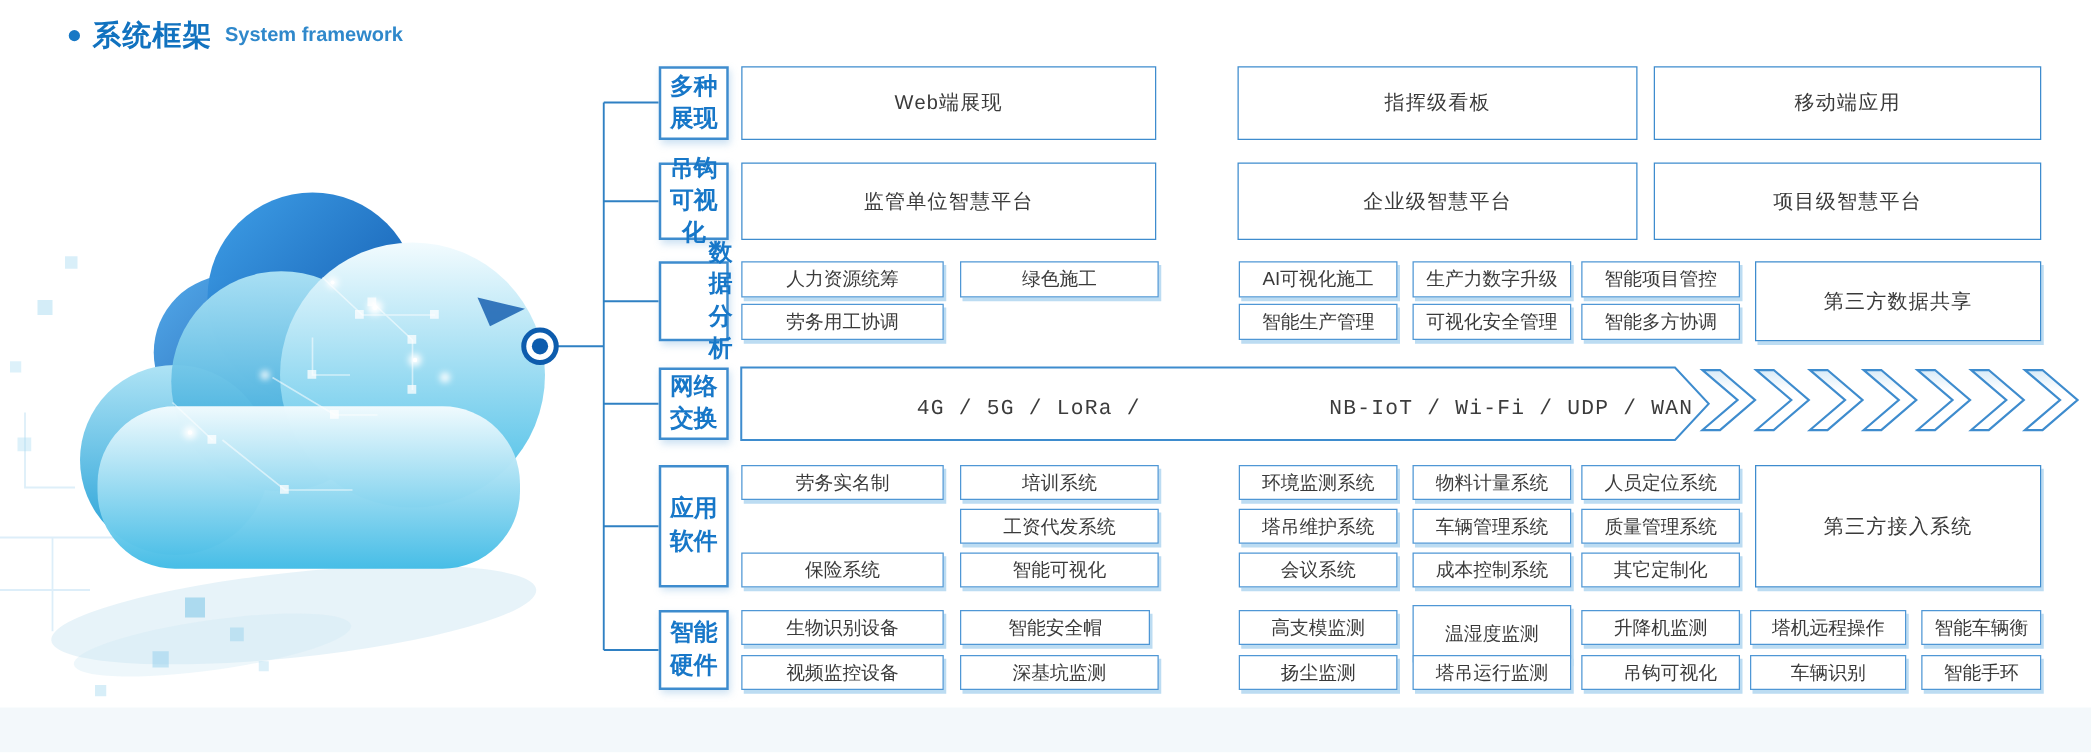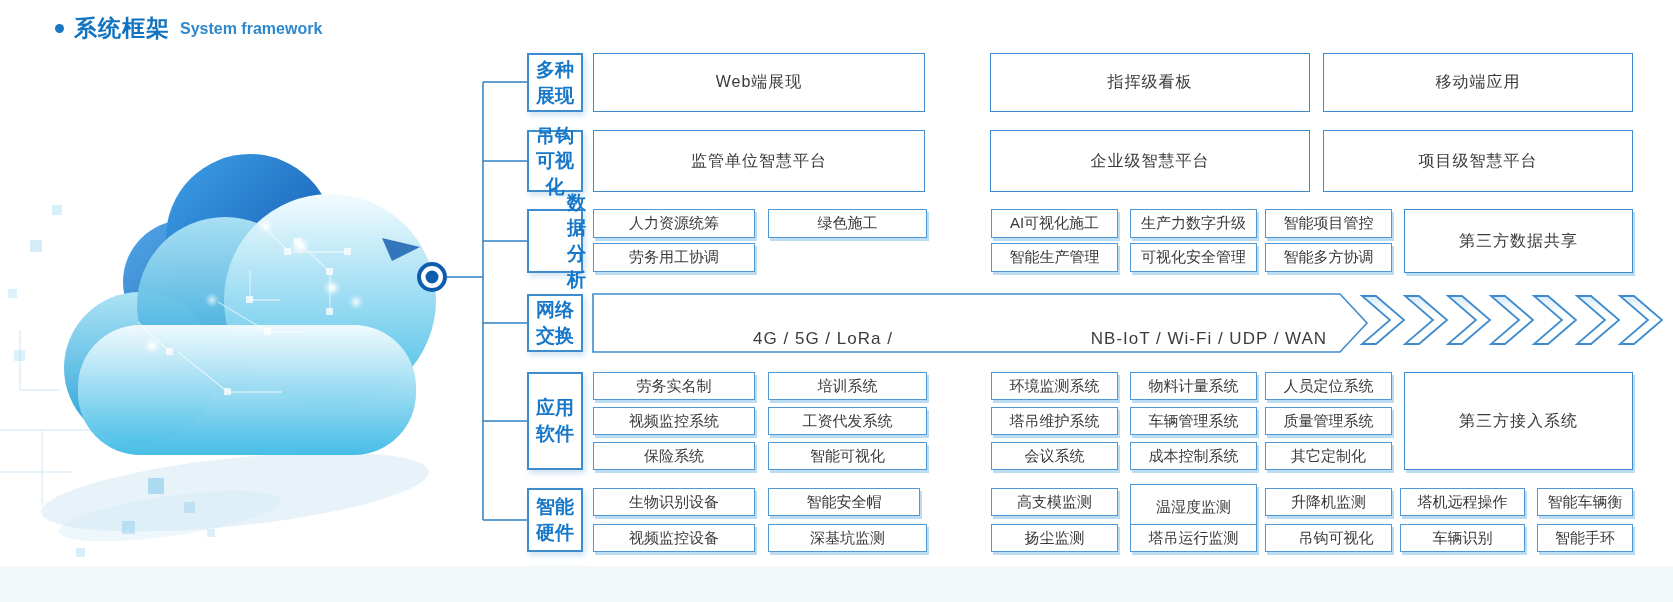--- a/index.html
+++ b/index.html
@@ -189,31 +189,30 @@
   <div class="abs sb" style="left:768px;top:209px;width:159px;height:29px;">绿色施工</div>
   <div class="abs sb" style="left:991px;top:209px;width:127px;height:29px;">AI可视化施工</div>
   <div class="abs sb" style="left:1130px;top:209px;width:127px;height:29px;">生产力数字升级</div>
   <div class="abs sb" style="left:1265px;top:209px;width:127px;height:29px;">智能项目管控</div>
   <div class="abs sb" style="left:593px;top:243px;width:162px;height:29px;">劳务用工协调</div>
   <div class="abs sb" style="left:991px;top:243px;width:127px;height:29px;">智能生产管理</div>
   <div class="abs sb" style="left:1130px;top:243px;width:127px;height:29px;">可视化安全管理</div>
   <div class="abs sb" style="left:1265px;top:243px;width:127px;height:29px;">智能多方协调</div>
   <div class="abs side" style="left:1404px;top:209px;width:229px;height:64px;">第三方数据共享</div>
 
-  <div class="abs netline" style="left:593px;top:310px;width:774px;height:58px;">
+  <div class="abs netline" style="left:593px;top:298px;width:774px;height:58px;font-family:Liberation Mono, monospace;">
     <span class="net-l">4G / 5G / LoRa /</span>
     <span class="net-r">NB-IoT / Wi-Fi / UDP / WAN</span>
   </div>
 
   <div class="abs sb" style="left:593px;top:372px;width:162px;height:28px;">劳务实名制</div>
   <div class="abs sb" style="left:768px;top:372px;width:159px;height:28px;">培训系统</div>
   <div class="abs sb" style="left:991px;top:372px;width:127px;height:28px;">环境监测系统</div>
   <div class="abs sb" style="left:1130px;top:372px;width:127px;height:28px;">物料计量系统</div>
   <div class="abs sb" style="left:1265px;top:372px;width:127px;height:28px;">人员定位系统</div>
-  <div class="abs sb" style="left:593px;top:407px;width:162px;height:28px;">视频监控系统</div>
   <div class="abs sb" style="left:768px;top:407px;width:159px;height:28px;">工资代发系统</div>
   <div class="abs sb" style="left:991px;top:407px;width:127px;height:28px;">塔吊维护系统</div>
   <div class="abs sb" style="left:1130px;top:407px;width:127px;height:28px;">车辆管理系统</div>
   <div class="abs sb" style="left:1265px;top:407px;width:127px;height:28px;">质量管理系统</div>
   <div class="abs sb" style="left:593px;top:442px;width:162px;height:28px;">保险系统</div>
   <div class="abs sb" style="left:768px;top:442px;width:159px;height:28px;">智能可视化</div>
   <div class="abs sb" style="left:991px;top:442px;width:127px;height:28px;">会议系统</div>
   <div class="abs sb" style="left:1130px;top:442px;width:127px;height:28px;">成本控制系统</div>
   <div class="abs sb" style="left:1265px;top:442px;width:127px;height:28px;">其它定制化</div>
   <div class="abs side" style="left:1404px;top:372px;width:229px;height:98px;">第三方接入系统</div>

